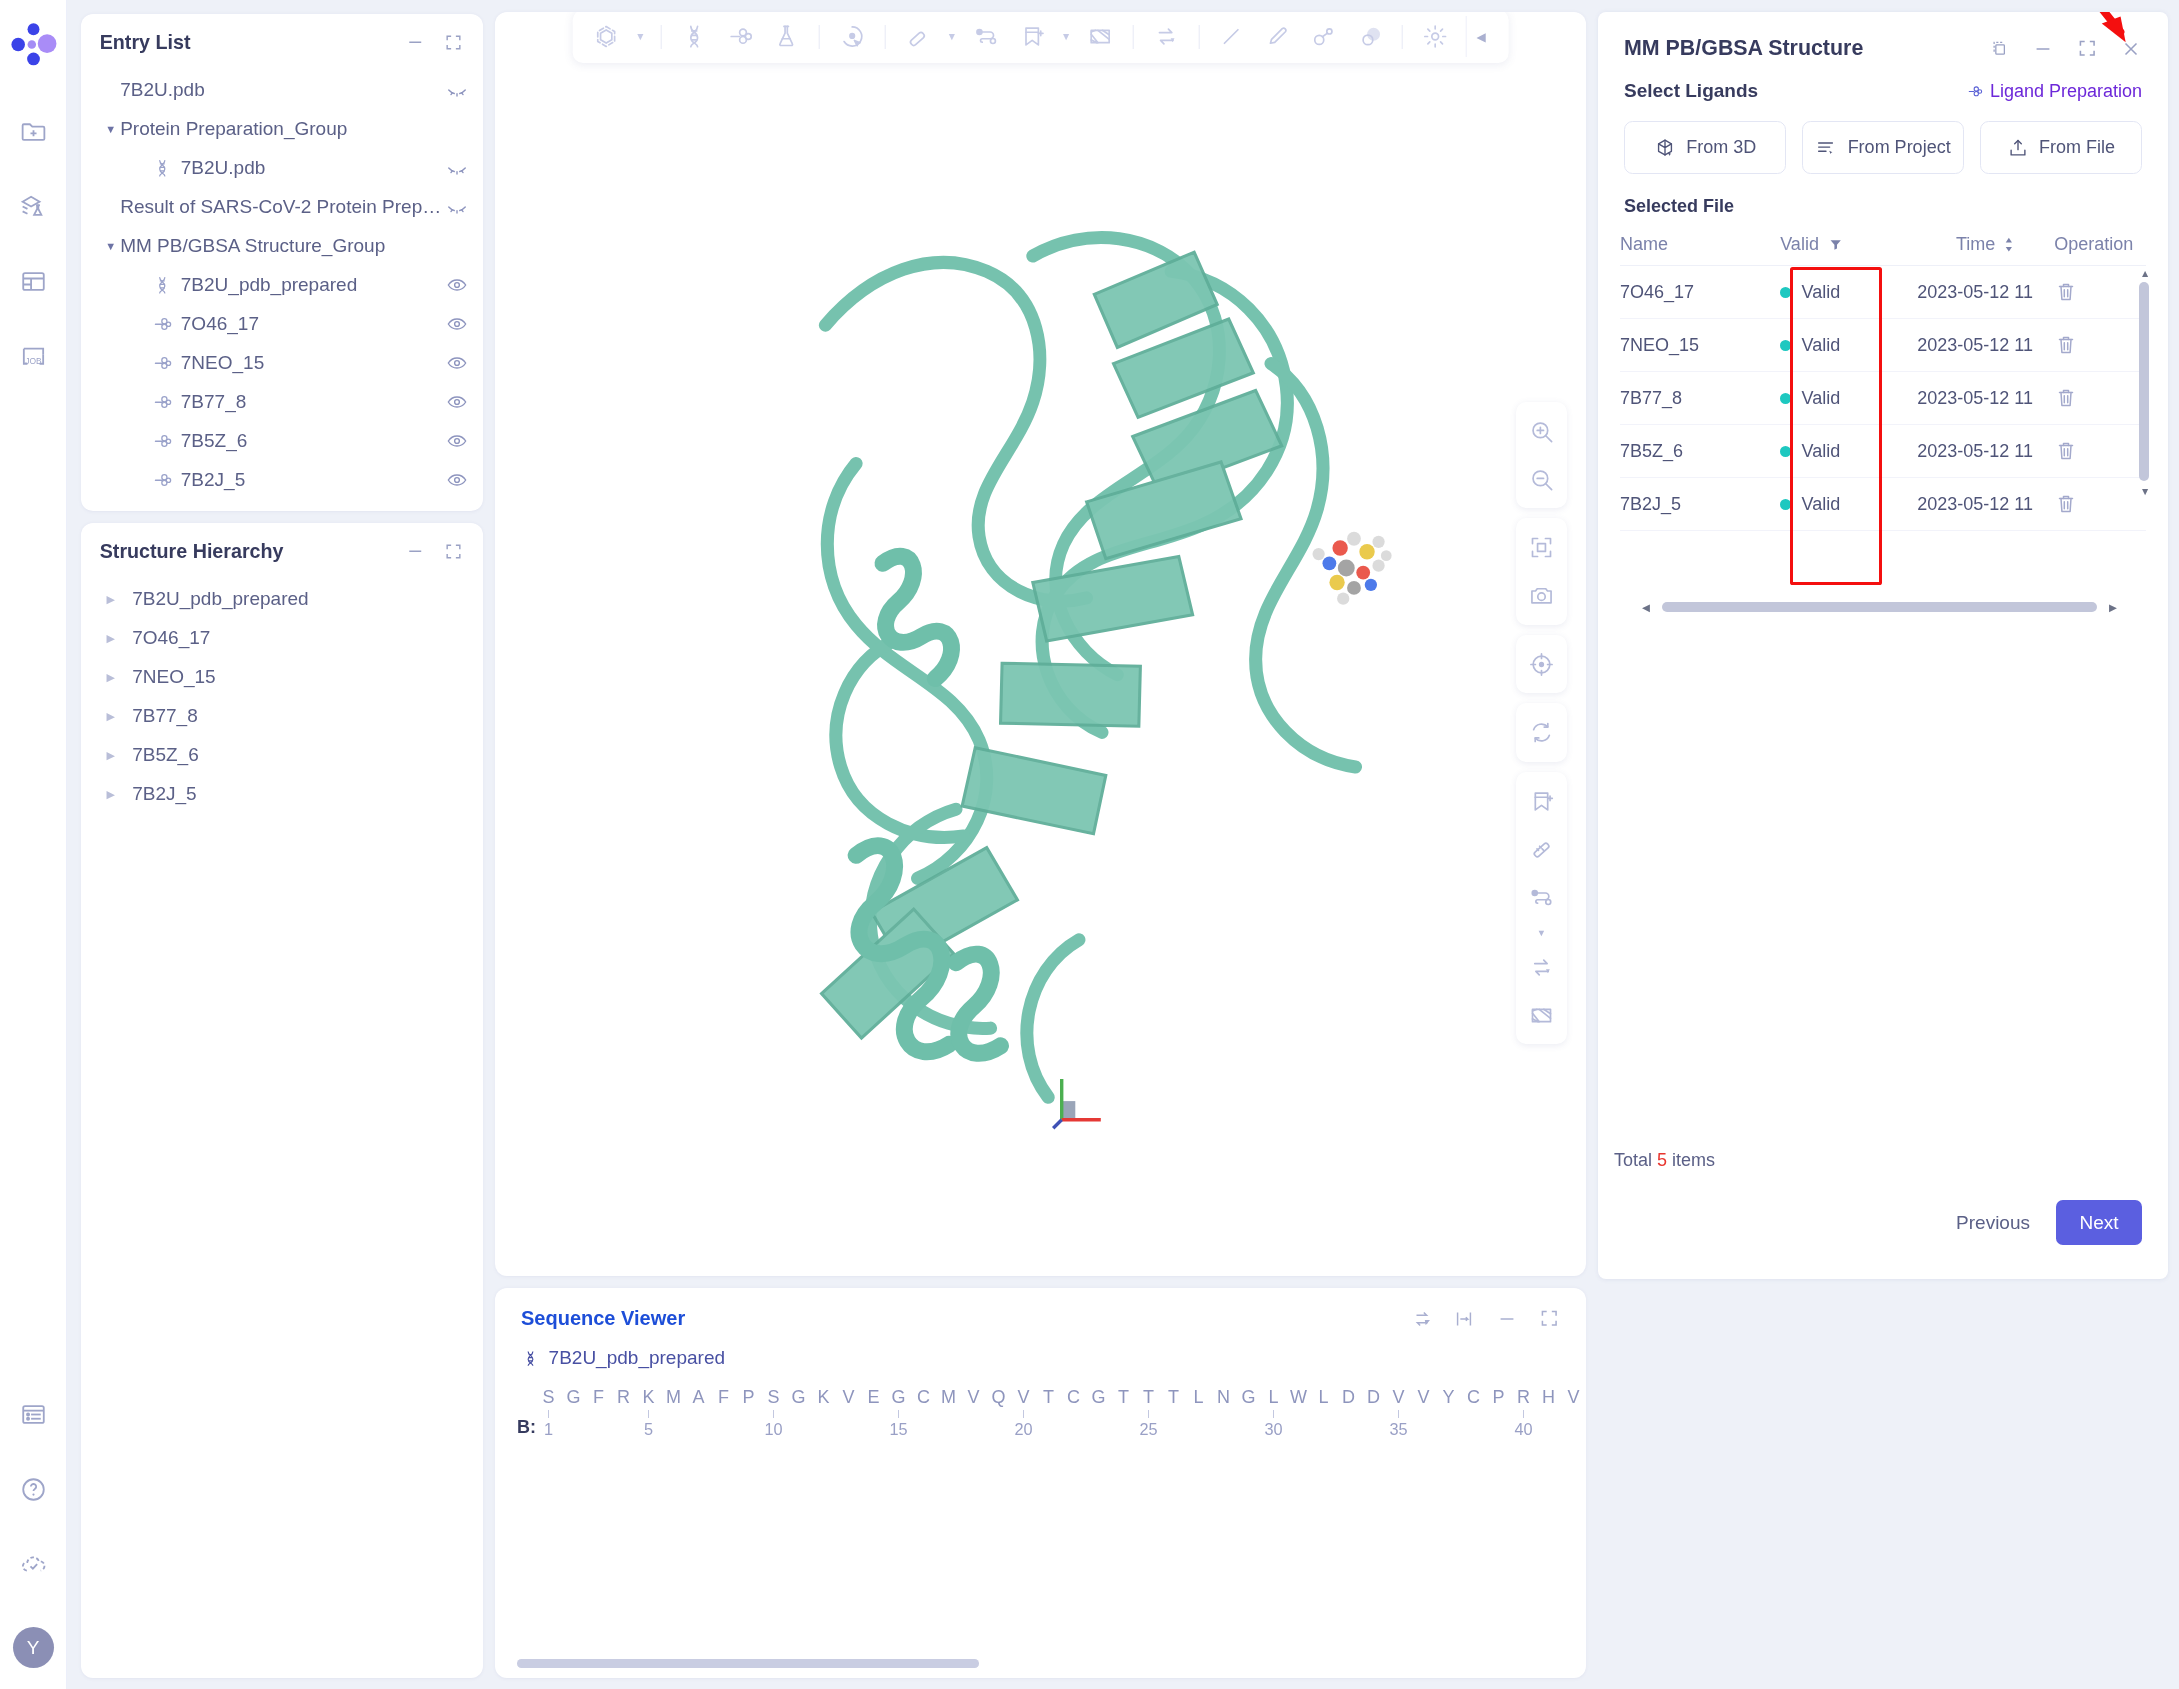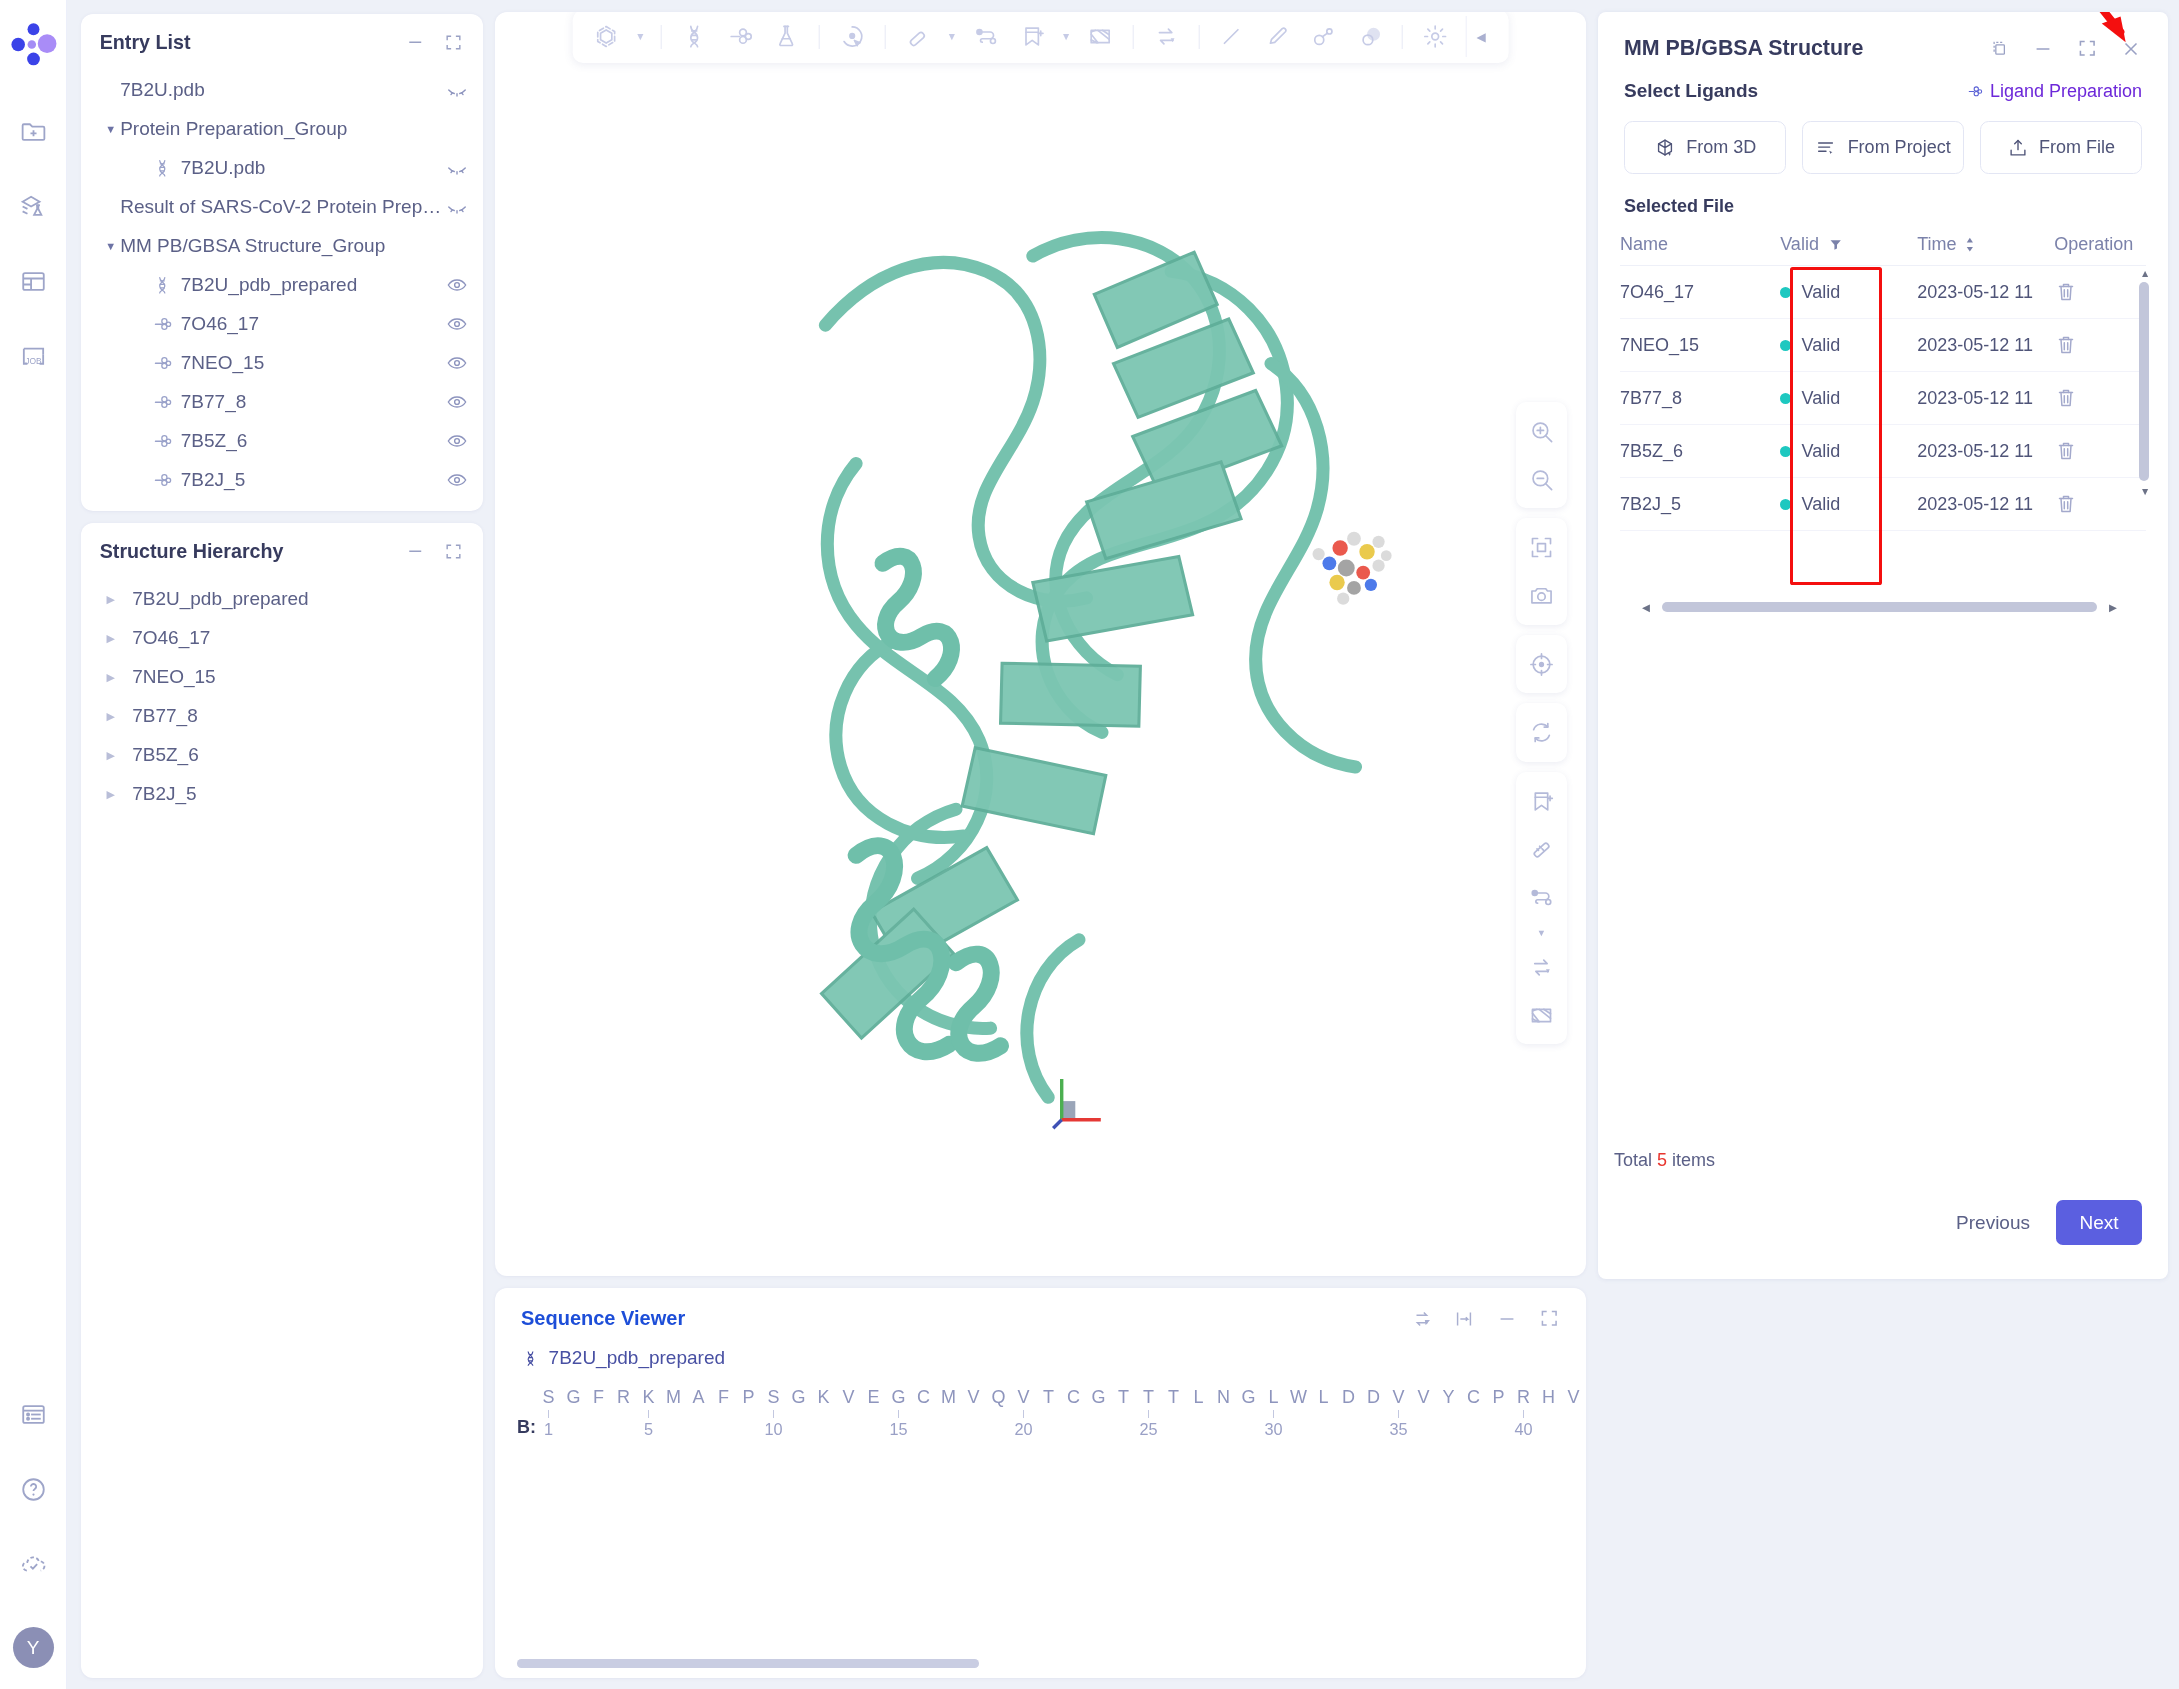--- a/index.html
+++ b/index.html
@@ -112,21 +112,21 @@
   .rp-link { margin-left:auto; color:#6d28d9; display:flex; align-items:center; gap:6.8px; font-size:18px; cursor:pointer;}
   .src-btns { display:flex; gap:15.4px; padding: 19px 26px 0 26px; }
   .src-btn { flex:1 1 0; height:53px; border:0.9px solid #e3e6f4; border-radius:8.6px; background:#fff;
              display:flex; align-items:center; justify-content:center; gap:10.3px; font-size:18px; color:#4f5478; cursor:pointer;}
   .sel-file { padding: 22px 26px 0 26px; font-size:18px; font-weight:bold; color:#373b5e; }
 
   .tbl { margin: 12px 22px 0 22px; position:relative; }
   .tbl-head { display:flex; border-bottom:0.9px solid #eef0f8; padding: 5.1px 0 10.3px 0; color:#7b82aa; font-size:18px;}
   .th-name { width:180px; }
   .th-valid { width:154px; display:flex; align-items:center; gap:8.6px;}
-  .th-time { width:154px; display:flex; align-items:center; gap:6.8px;}
+  .th-time { width:154px; display:flex; align-items:center; gap:6.8px;justify-content:center;}
   .th-op { width:103px; }
   .tr { display:flex; align-items:center; height:53px; border-bottom:0.9px solid #f2f3fa; font-size:18px; color:#4f5478; }
   .td-name { width:180px; }
   .td-valid { width:154px; display:flex; align-items:center; gap:10.3px; }
   .dot { width:11px;height:11px;border-radius:50%; background:#1ec8c0; }
   .td-time { width:154px; white-space:nowrap; overflow:hidden; }
   .td-op { width:103px; display:flex; align-items:center; color:#a3a9cc; cursor:pointer;}
   .vscroll { position:absolute; right:-3.4px; top:39px; width:10.3px; height:229px; }
   .vscroll .bar { position:absolute; top:13.7px; left:0; width:10.3px; height:199px; background:#c2c6da; border-radius:5.1px;}
   .vscroll .ar { position:absolute; left:0.9px; color:#6c7287; font-size:10.3px; }

